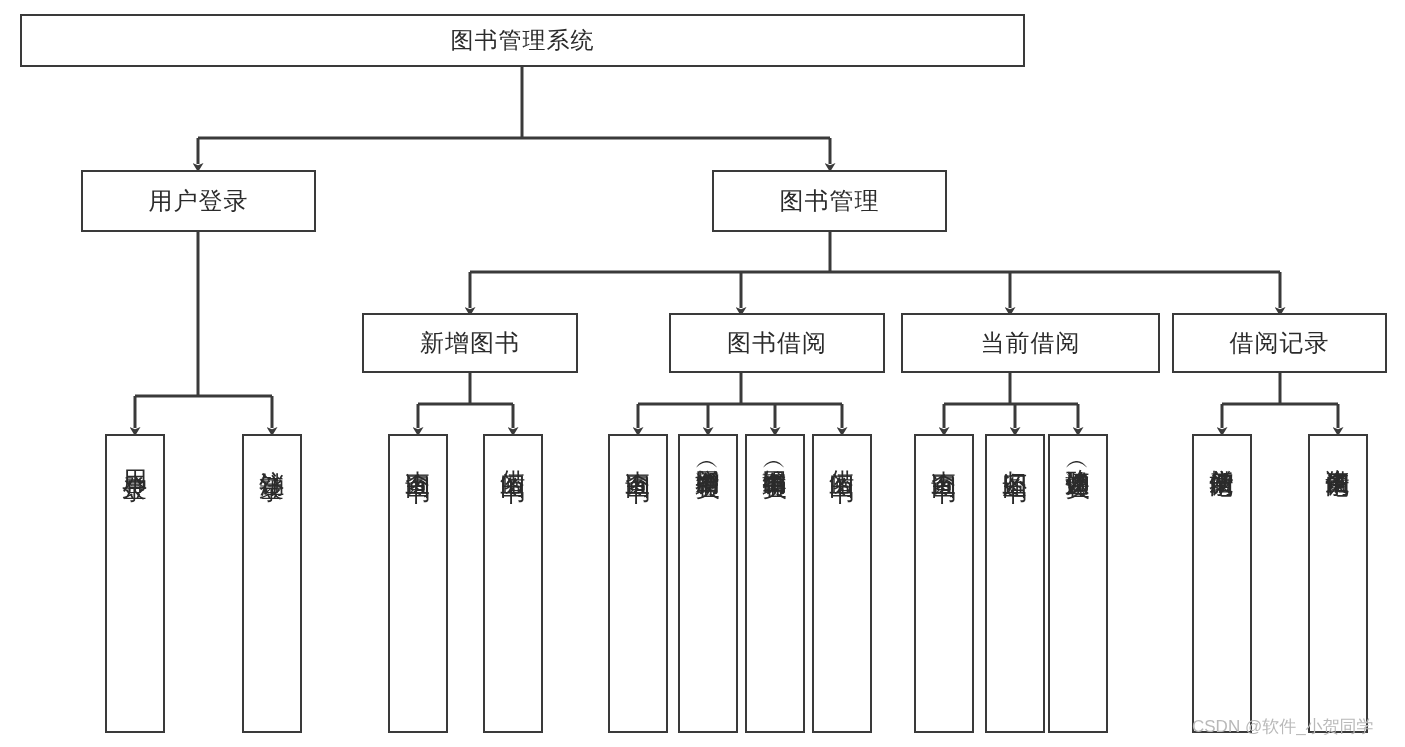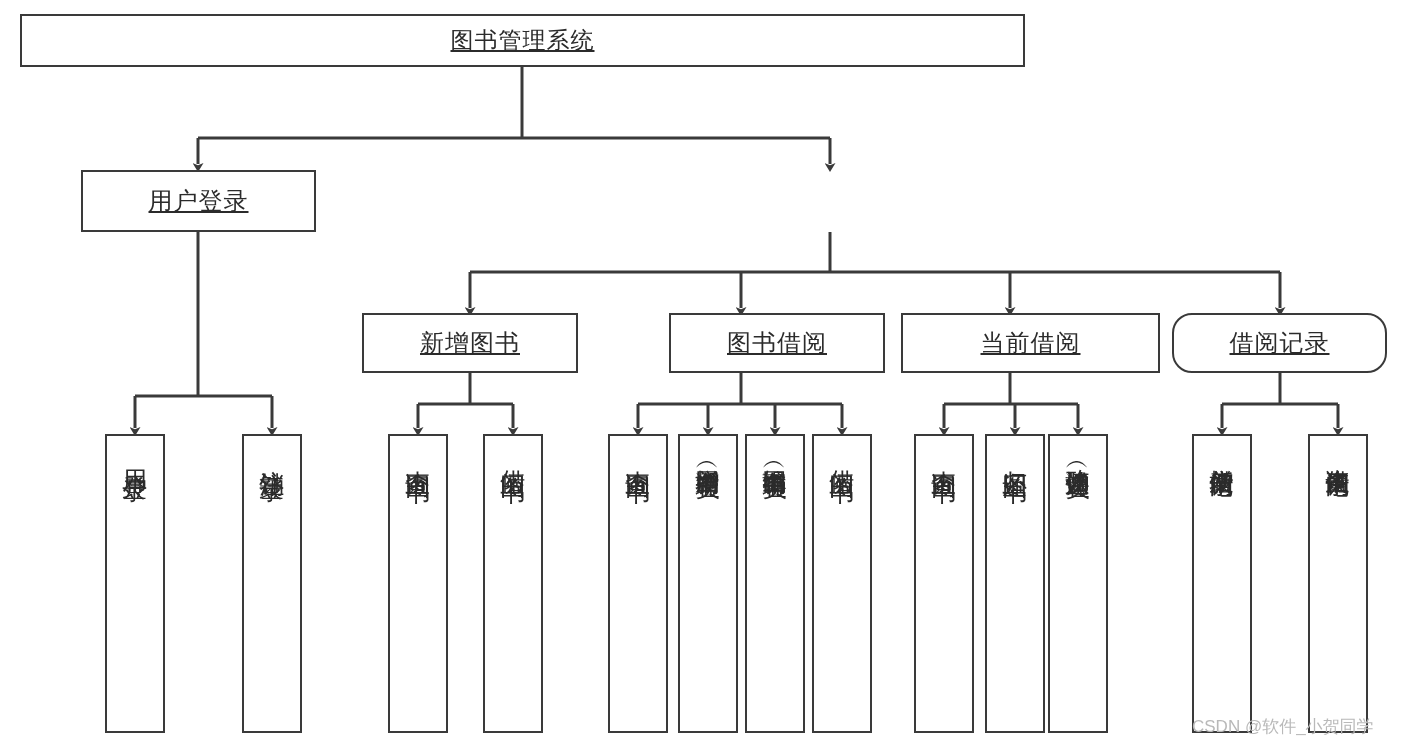--- a/index.html
+++ b/index.html
@@ -39,21 +39,20 @@
   .node .label {
     display: block;
     text-align: center;
     line-height: 1.18;
     white-space: pre;
   }
   
   .node.horiz .label {
     font-size: 23px;
     letter-spacing: 1px;
-    text-decoration: underline;
   }
   .node.lvl1 .label { font-size: 24px; }
   
   .node.vert {
     align-items: flex-start;
     justify-content: center;
     padding-top: 14px;
   }
   .node.vert .label {
     writing-mode: vertical-rl;
@@ -130,31 +129,34 @@
     </g>
   </svg>
 
   <div class="node horiz" style="left:20px; top:14px; width:1005px; height:53px;">
     <span class="label">图书管理系统</span>
   </div>
 
   <div class="node horiz lvl1" style="left:81px; top:170px; width:235px; height:62px;">
     <span class="label">用户登录</span>
   </div>
+  <div class="node horiz lvl1" style="left:712px; top:170px; width:235px; height:62px;">
+    <span class="label">图书管理</span>
+  </div>
 
   <div class="node horiz lvl1" style="left:362px; top:313px; width:216px; height:60px;">
     <span class="label">新增图书</span>
   </div>
   <div class="node horiz lvl1" style="left:633px; top:313px; width:216px; height:60px;margin-left:36px;">
     <span class="label">图书借阅</span>
   </div>
   <div class="node horiz lvl1" style="left:901px; top:313px; width:259px; height:60px;">
     <span class="label">当前借阅</span>
   </div>
-  <div class="node horiz lvl1" style="left:1172px; top:313px; width:215px; height:60px;border-radius:20px;">
+  <div class="node horiz lvl1" style="left:1172px; top:313px; width:215px; height:60px;">
     <span class="label">借阅记录</span>
   </div>
 
   <div class="node vert" style="left:105px; top:434px; width:60px; height:299px;">
     <span class="label">用户登录</span>
   </div>
   <div class="node vert" style="left:242px; top:434px; width:60px; height:299px;">
     <span class="label">注销登录</span>
   </div>
 

